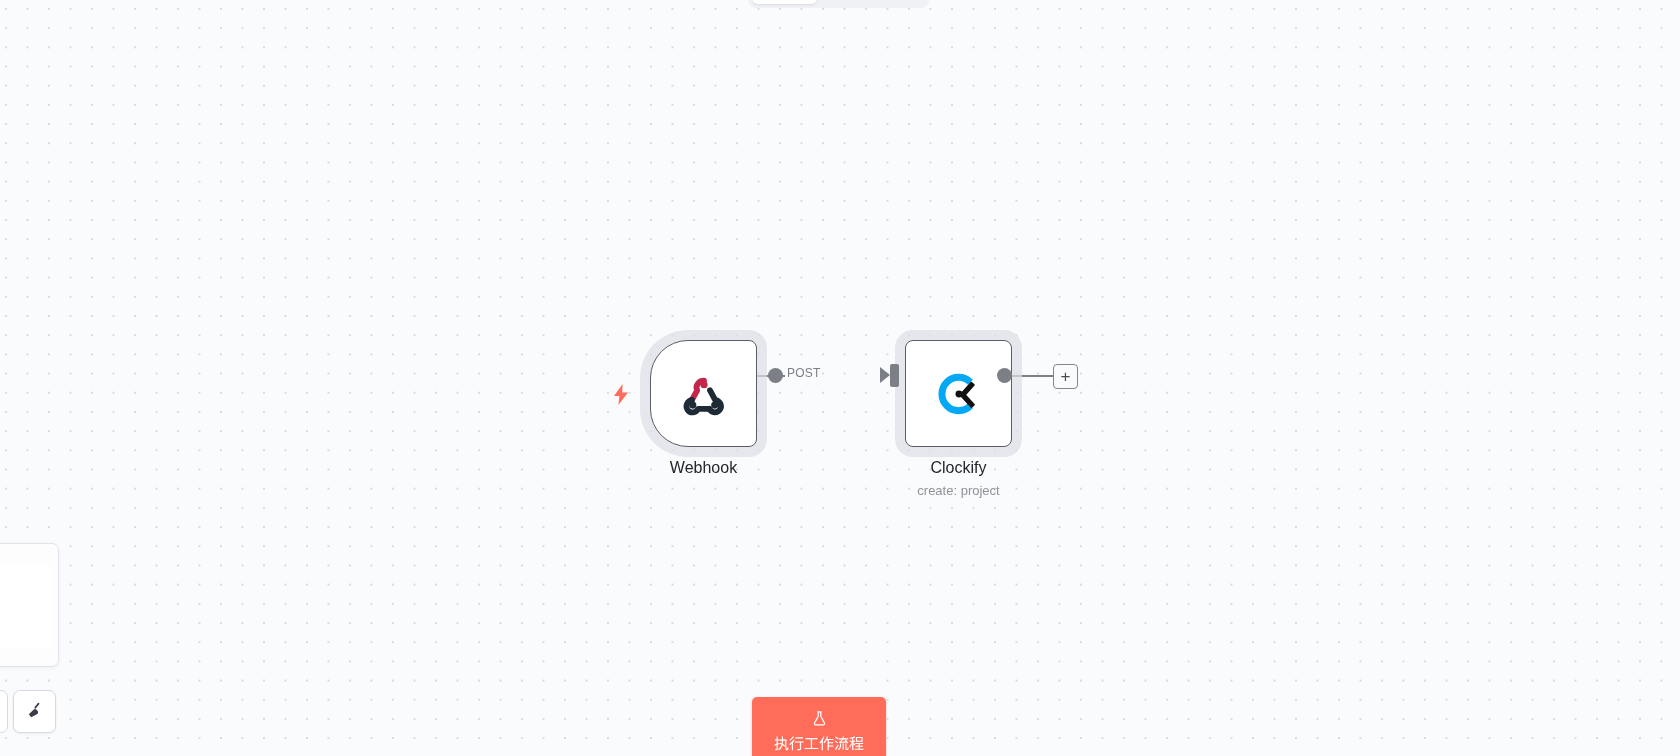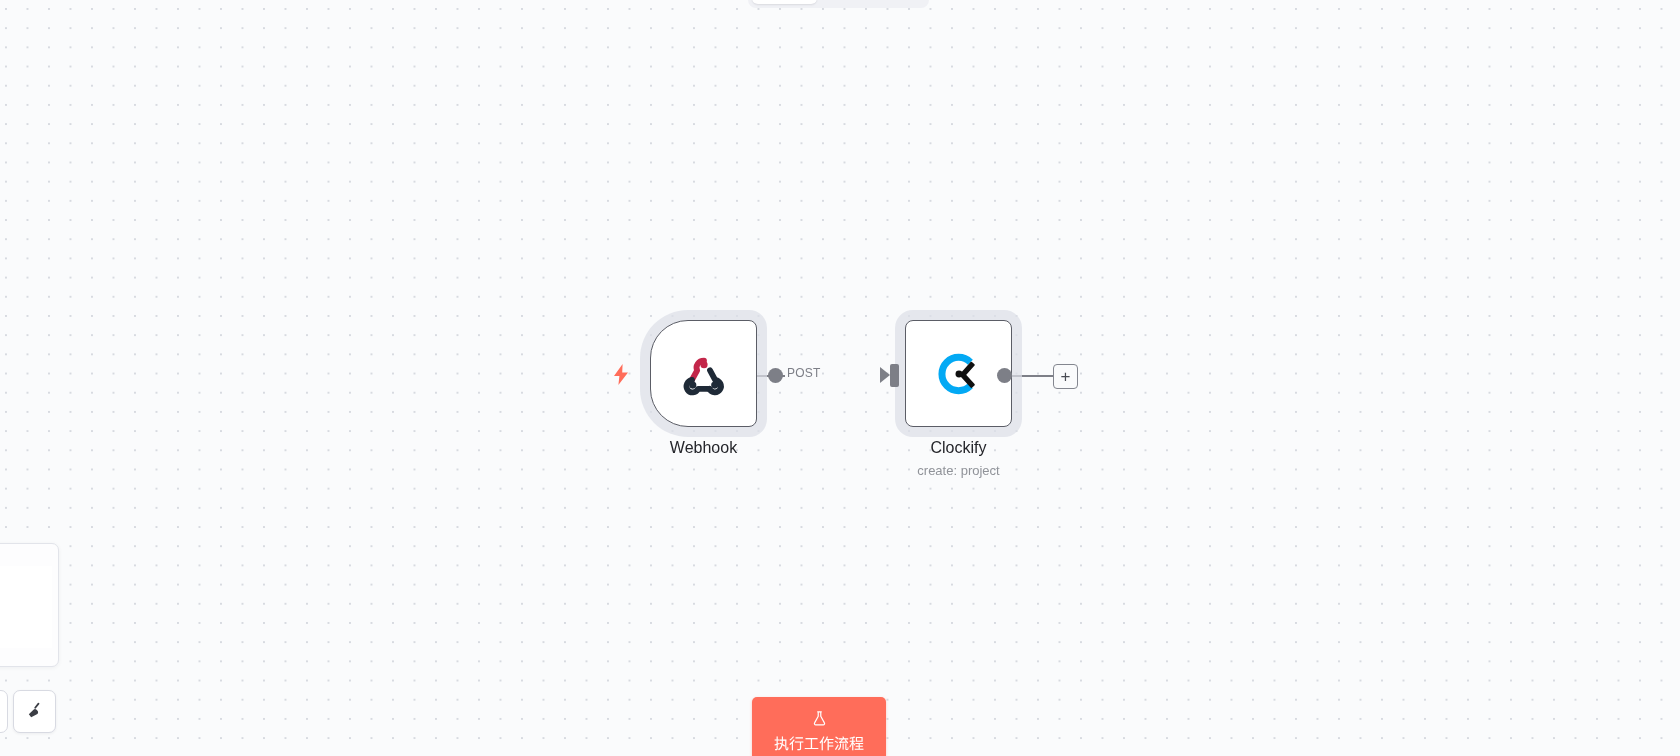--- a/index.html
+++ b/index.html
@@ -100,21 +100,21 @@
   .input-bar {
     position: absolute;
     left: 890px; top: 364px;
     width: 9px; height: 23px;
     background: #7d7f87;
     border-radius: 2px;
     z-index: 6;
   }
 
   
-  .node-wrap { position: absolute; }
+  .node-wrap { position: absolute; margin-top: 20px; }
 
   .node-box {
     position: relative;
     width: 105px;
     height: 105px;
     background: #ffffff;
     border: 1.6px solid #5b5d66;
     display: flex;
     align-items: center;
     justify-content: center;

